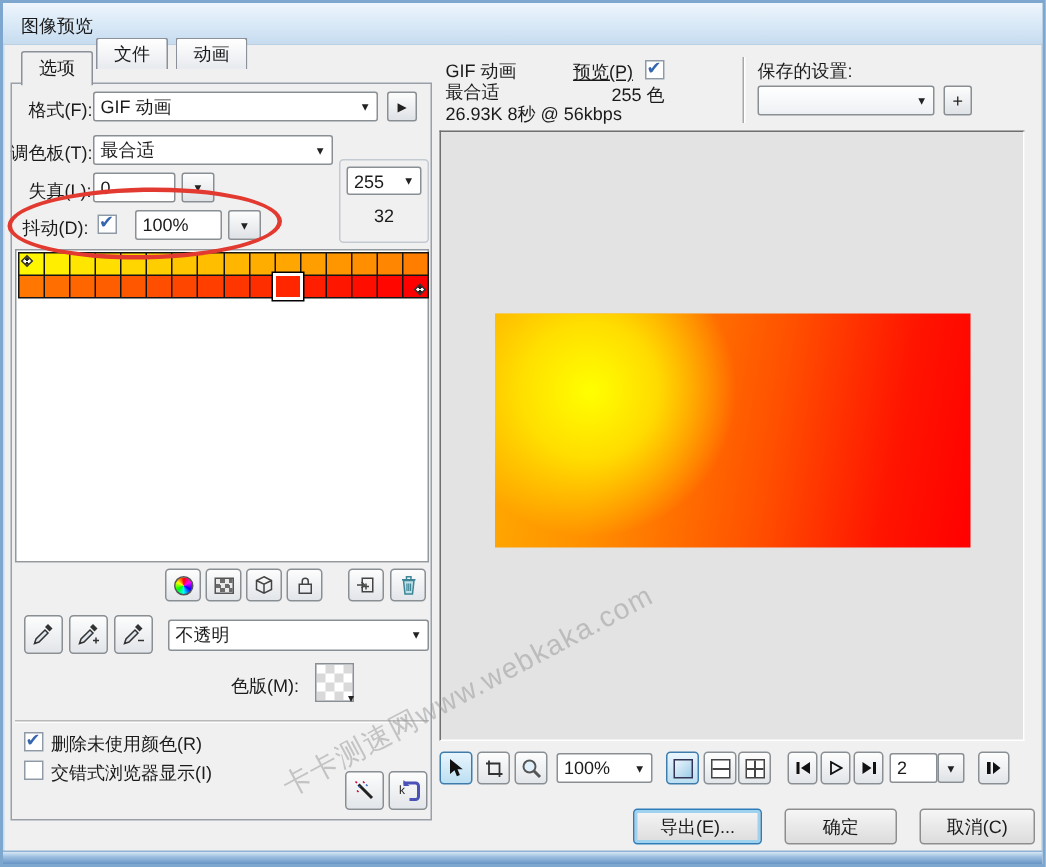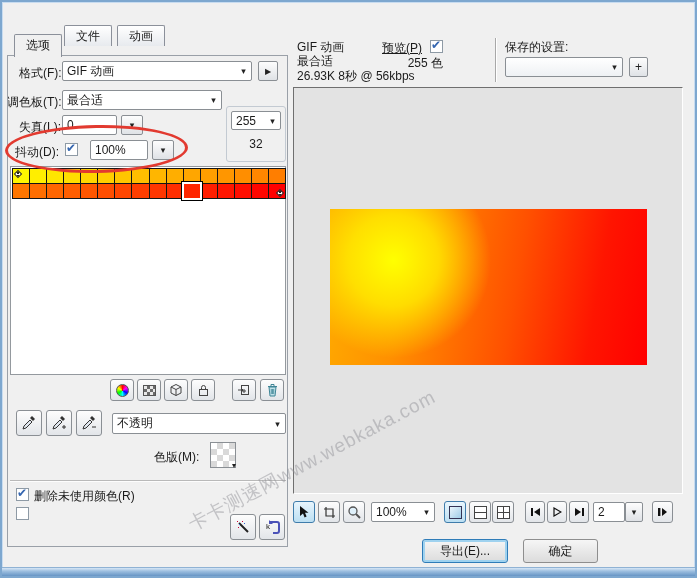--- a/index.html
+++ b/index.html
@@ -83,20 +83,23 @@
                font-size:19px; letter-spacing:1px; color:rgba(150,150,155,0.5); z-index:60; pointer-events:none; white-space:nowrap; }
   .redellipse { position:absolute; left:3px; top:123px; width:183px; height:48px;
                 border:3px solid #e23a30; border-radius:50%; z-index:55; pointer-events:none; transform:rotate(-1deg); }
   svg { display:block; }
 </style>
 </head>
 <body>
 
 <div id="app">
 
+  <div class="titlebar">
+    <div class="title">图像预览</div>
+  </div>
 
   <div class="tab active" style="left:12px;">选项</div>
   <div class="tab" style="left:62px;">文件</div>
   <div class="tab" style="left:115px;">动画</div>
   <div class="lframe"></div>
 
   <div class="lbl" style="left:17px;top:63px;">格式(F):</div>
   <div class="combo" style="left:60px;top:59px;width:190px;">
     <span class="txt">GIF 动画</span>
     <span class="arr">▾</span>
@@ -242,20 +245,21 @@
 
   <div class="sep" style="left:8px;top:478px;width:276px;"></div>
 
   <div class="cb checked" style="left:14px;top:486px;">
     <span class="mark">✔</span>
   </div>
   <div class="lbl" style="left:32px;top:486px;">删除未使用颜色(R)</div>
   <div class="cb" style="left:14px;top:505px;">
     
   </div>
+  <div class="lbl" style="left:32px;top:505px;">交错式浏览器显示(I)</div>
 
   <div class="tbtn" style="left:228px;top:512px;width:26px;height:26px;">
     <svg width="16" height="16" viewBox="0 0 16 16">
       <path d="M4 4 L13 13" stroke="#222" stroke-width="2"></path>
       <path d="M3 8 l1 1 M7 2 l1 1 M2 2 l1 1" stroke="#c03" stroke-width="1"></path>
       <path d="M9 4 l1 1 M5 6 l-1-1" stroke="#36c" stroke-width="1"></path>
     </svg>
   </div>
   <div class="tbtn" style="left:257px;top:512px;width:26px;height:26px;">
     <svg width="17" height="17" viewBox="0 0 17 17">
@@ -341,16 +345,17 @@
   </div>
   <div class="tbtn" style="left:650px;top:499px;width:21px;height:22px;">
     <svg width="11" height="10" viewBox="0 0 11 10">
       <rect x="1" y="1" width="2.4" height="8" fill="#111"></rect>
         <path d="M5 1 L10 5 L5 9 Z" fill="#111"></path>
     </svg>
   </div>
 
   <div class="dlgbtn" style="left:521px;top:537px;width:75px;">确定</div>
   <div class="dlgbtn default" style="left:420px;top:537px;width:86px;">导出(E)...</div>
+  <div class="dlgbtn" style="left:611px;top:537px;width:77px;">取消(C)</div>
 
   <div class="bottomstrip"></div>
   <div class="watermark">卡卡测速网www.webkaka.com</div>
 </div>
 
 </body></html>

